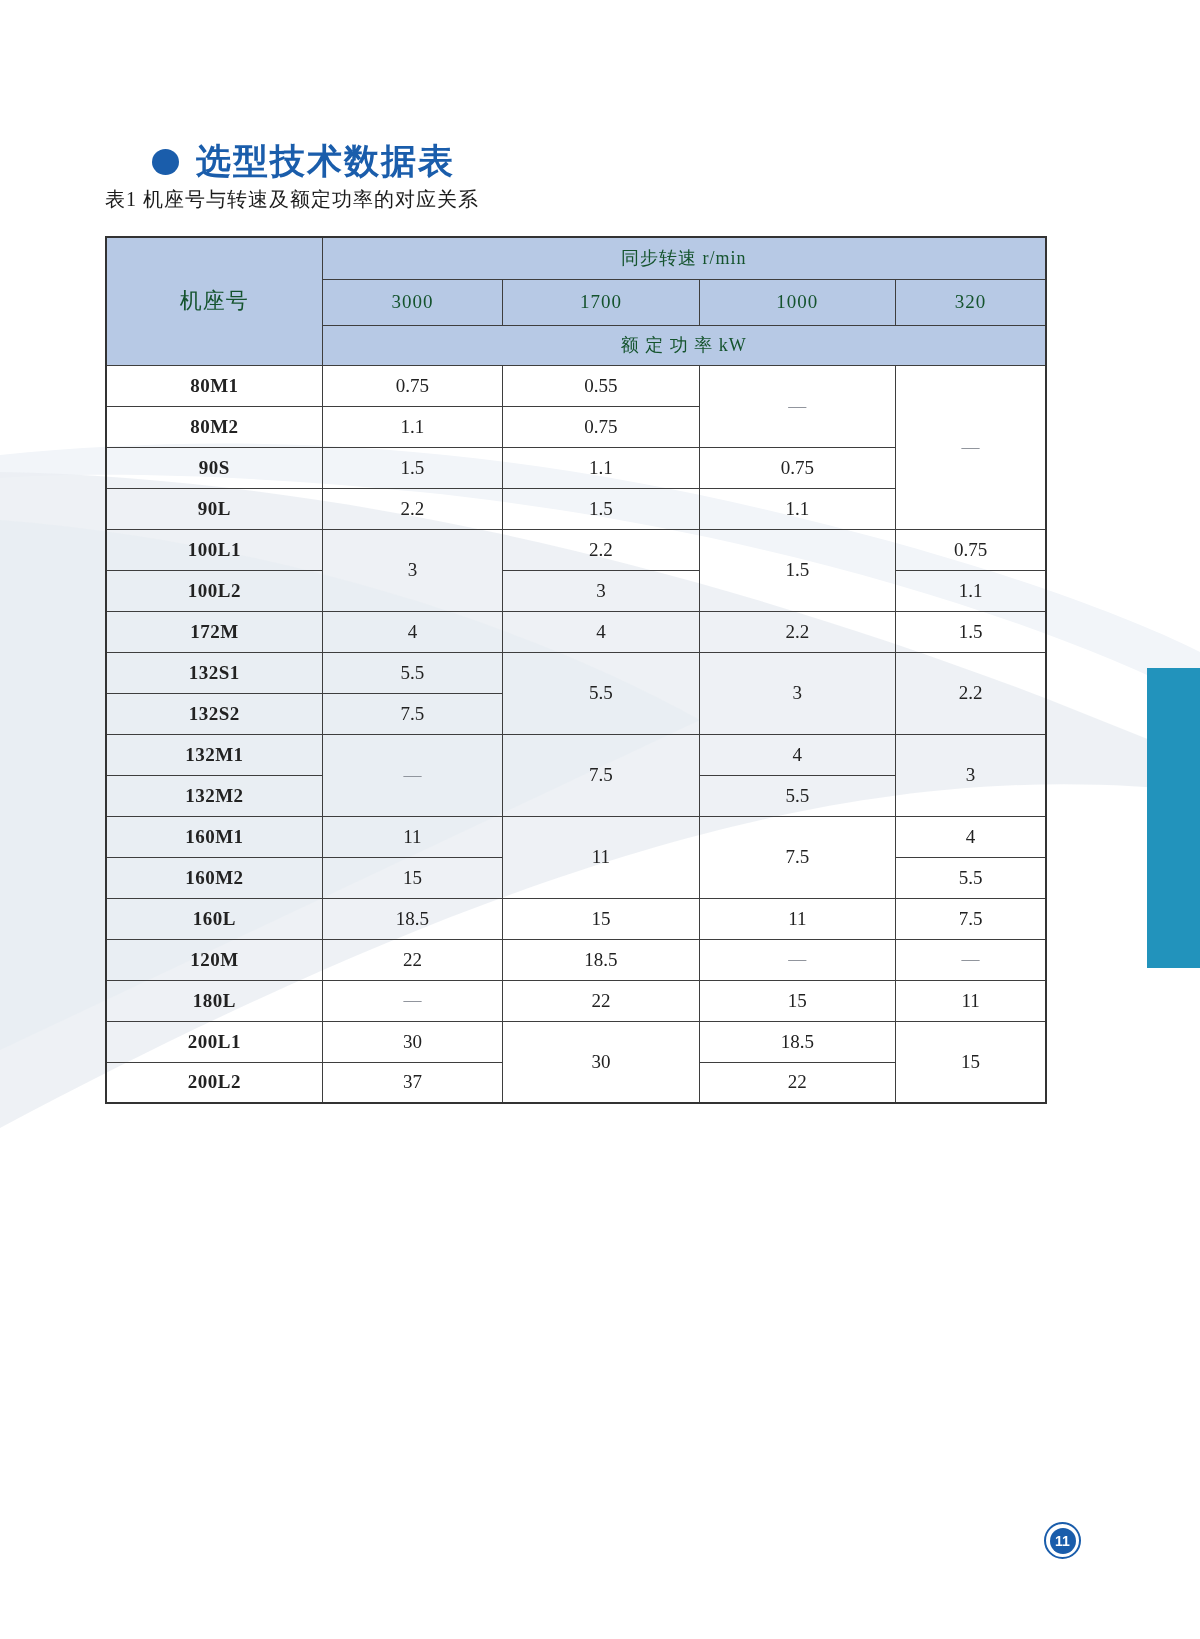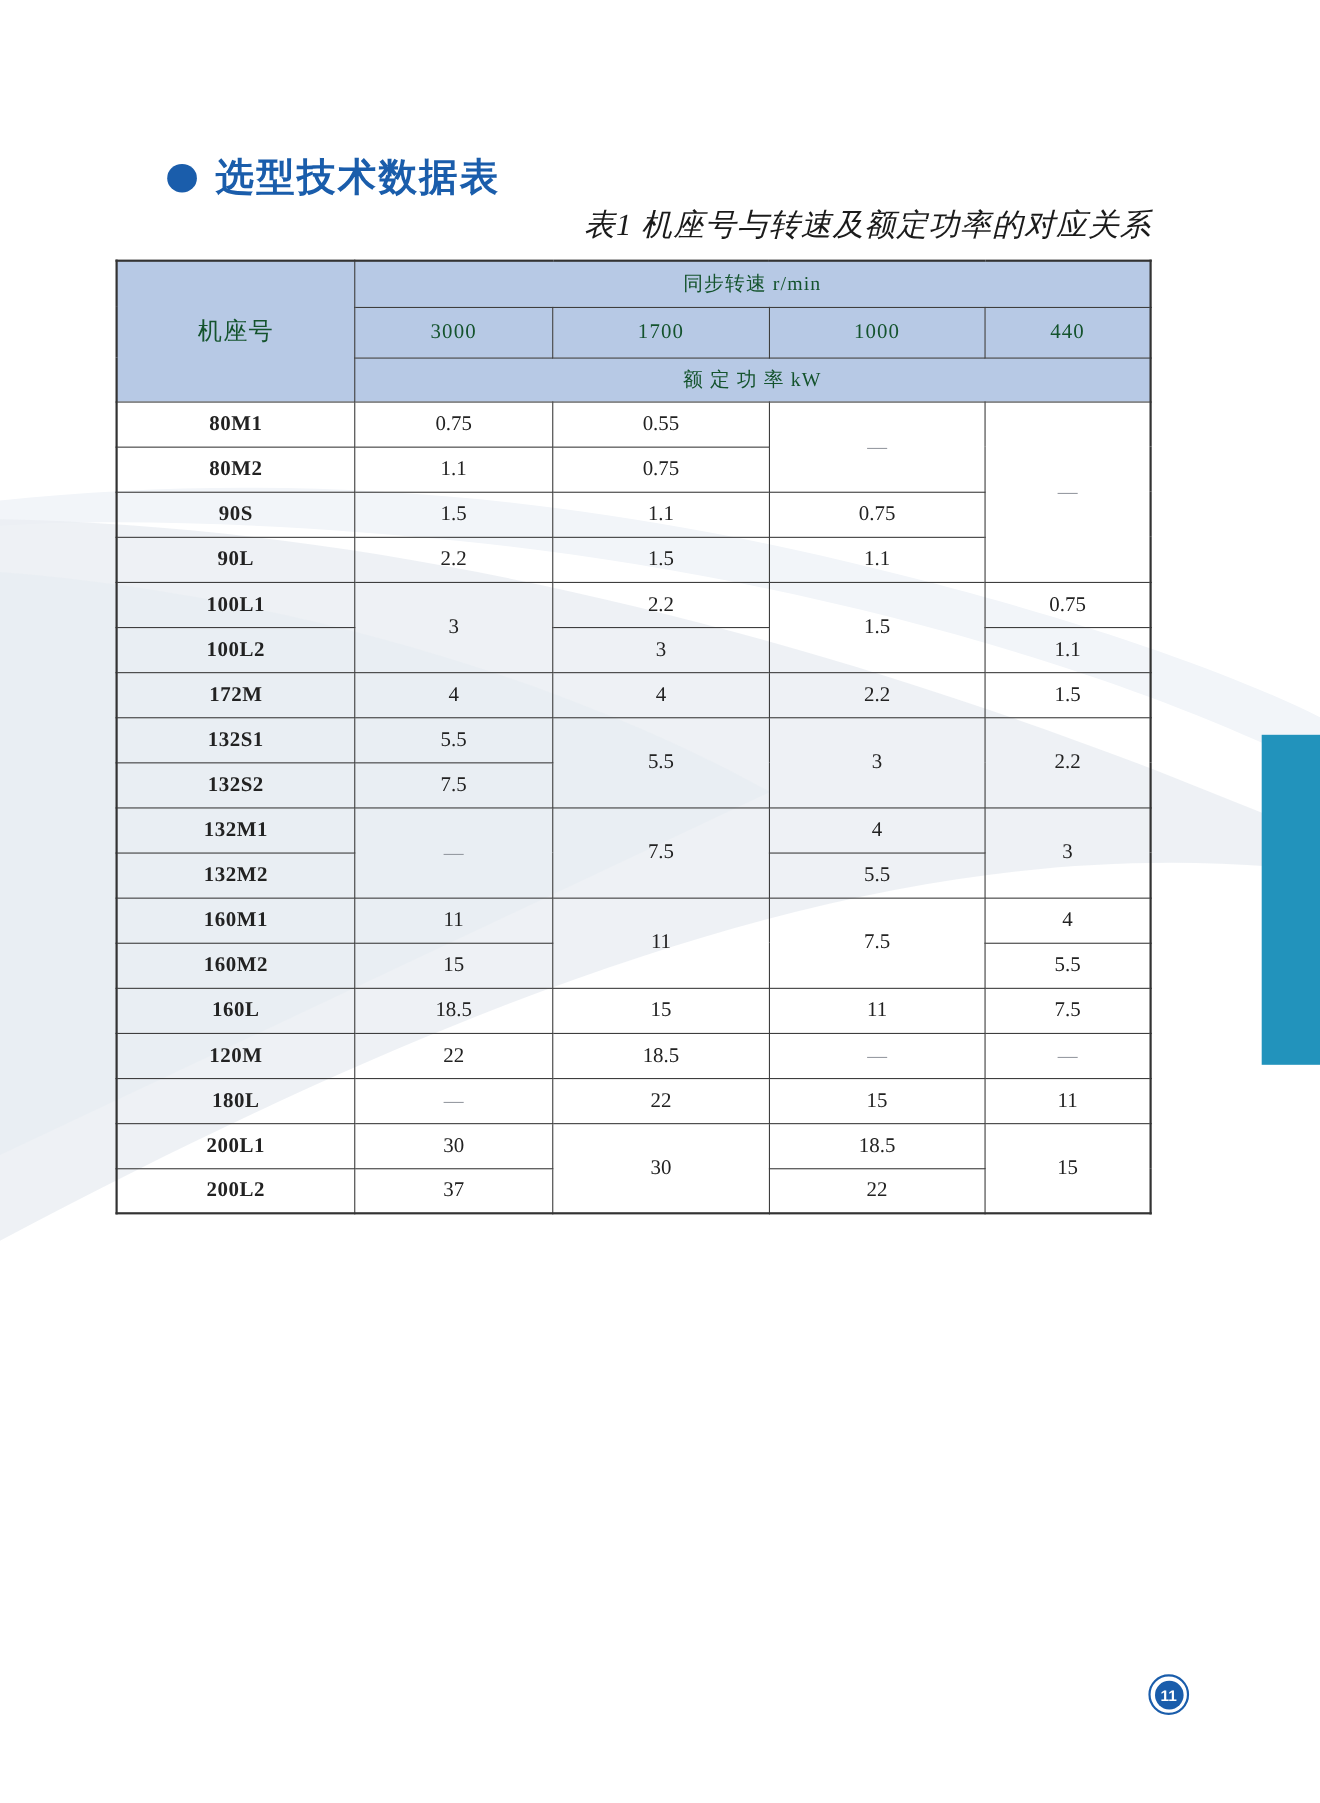--- a/index.html
+++ b/index.html
@@ -35,21 +35,21 @@
   }
   .section-title {
     margin: 0;
     font-family: "Liberation Sans", "DejaVu Sans", sans-serif;
     font-weight: bold; font-size: 35px; letter-spacing: 2px;
     color: var(--accent-blue);
   }
 
   .caption {
     position: absolute; left: 105px; top: 186px; width: 942px;
-    text-align: right; font-size: 28px; color: #1b1b1b; letter-spacing: 1px; font-style: italic;
+    text-align: left; font-size: 20px; color: #1b1b1b; letter-spacing: 1px;
   }
 
   table.data {
     position: absolute; left: 105px; top: 236px; width: 942px;
     border-collapse: collapse; table-layout: fixed;
     border: 2px solid #333;
   }
   table.data th, table.data td {
     border: 1.5px solid var(--border-col);
     text-align: center; vertical-align: middle; padding: 0;
@@ -116,21 +116,21 @@
     </colgroup>
     <thead>
       <tr class="hdr-group">
         <th rowspan="3" class="corner">机座号</th>
         <th colspan="4">同步转速 r/min</th>
       </tr>
       <tr class="hdr-speeds">
         <th>3000</th>
         <th>1700</th>
         <th>1000</th>
-        <th>440</th>
+        <th>320</th>
       </tr>
       <tr class="hdr-power">
         <th colspan="4">额 定 功 率 kW</th>
       </tr>
     </thead>
     <tbody>
       <tr>
         <td class="frame">80M1</td>
         <td>0.75</td>
         <td>0.55</td>

